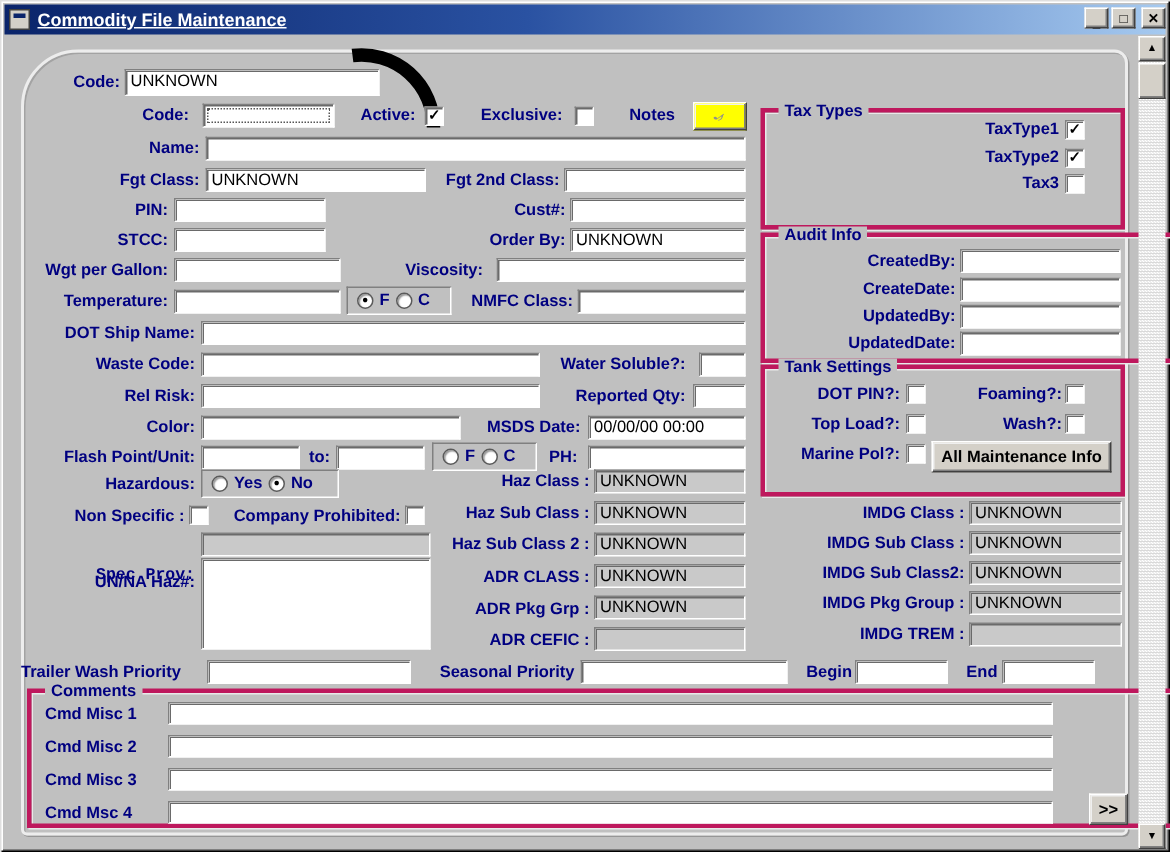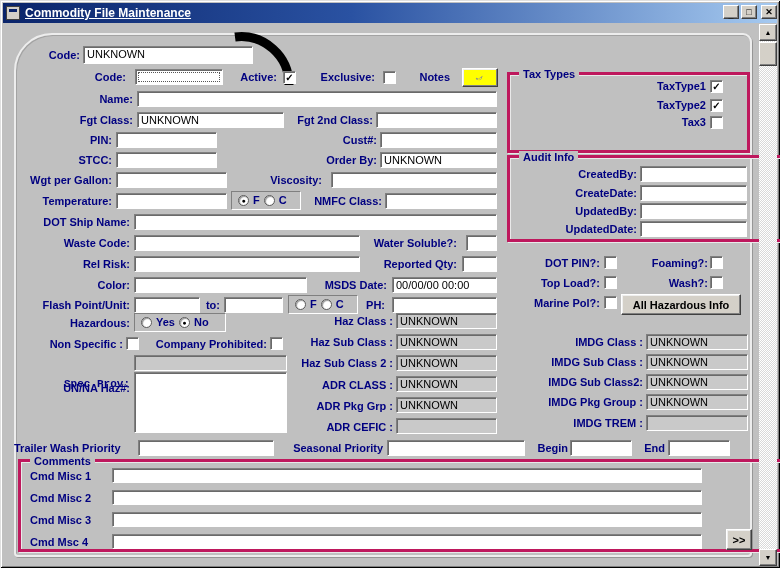--- a/index.html
+++ b/index.html
@@ -232,41 +232,44 @@
   </div>
   <span class="lbl" style="right:143px;top:168px;">CreatedBy:</span>
   <div class="fld" style="left:640px;top:166px;width:107px;"></div>
   <span class="lbl" style="right:143px;top:187px;">CreateDate:</span>
   <div class="fld" style="left:640px;top:185px;width:107px;"></div>
   <span class="lbl" style="right:143px;top:205px;">UpdatedBy:</span>
   <div class="fld" style="left:640px;top:203px;width:107px;"></div>
   <span class="lbl" style="right:143px;top:223px;">UpdatedDate:</span>
   <div class="fld" style="left:640px;top:221px;width:107px;"></div>
 
+  <div class="grp" style="left:507px;top:243px;width:243px;height:88px;">
+    <span class="gtitle">Tank Settings</span>
+  </div>
   <span class="lbl" style="right:180px;top:257px;">DOT PIN?:</span>
   <span class="cb" style="left:604px;top:256px;">
       <b></b>
     </span>
   <span class="lbl" style="right:72px;top:257px;">Foaming?:</span>
   <span class="cb" style="left:710px;top:256px;">
       <b></b>
     </span>
   <span class="lbl" style="right:180px;top:277px;">Top Load?:</span>
   <span class="cb" style="left:604px;top:276px;">
       <b></b>
     </span>
   <span class="lbl" style="right:72px;top:277px;">Wash?:</span>
   <span class="cb" style="left:710px;top:276px;">
       <b></b>
     </span>
   <span class="lbl" style="right:180px;top:297px;">Marine Pol?:</span>
   <span class="cb" style="left:604px;top:296px;">
       <b></b>
     </span>
-  <button class="btn" style="left:621px;top:294px;width:120px;height:21px;">All Hazardous Info</button>
+  <button class="btn" style="left:621px;top:294px;width:120px;height:21px;">All Maintenance Info</button>
 
   <span class="lbl" style="right:137px;top:336px;">IMDG Class :</span>
   <div class="fld ro" style="left:646px;top:334px;width:102px;">UNKNOWN</div>
   <span class="lbl" style="right:137px;top:356px;">IMDG Sub Class :</span>
   <div class="fld ro" style="left:646px;top:354px;width:102px;">UNKNOWN</div>
   <span class="lbl" style="right:137px;top:376px;">IMDG Sub Class2:</span>
   <div class="fld ro" style="left:646px;top:374px;width:102px;">UNKNOWN</div>
   <span class="lbl" style="right:137px;top:396px;">IMDG Pkg Group :</span>
   <div class="fld ro" style="left:646px;top:394px;width:102px;">UNKNOWN</div>
   <span class="lbl" style="right:137px;top:417px;">IMDG TREM :</span>

